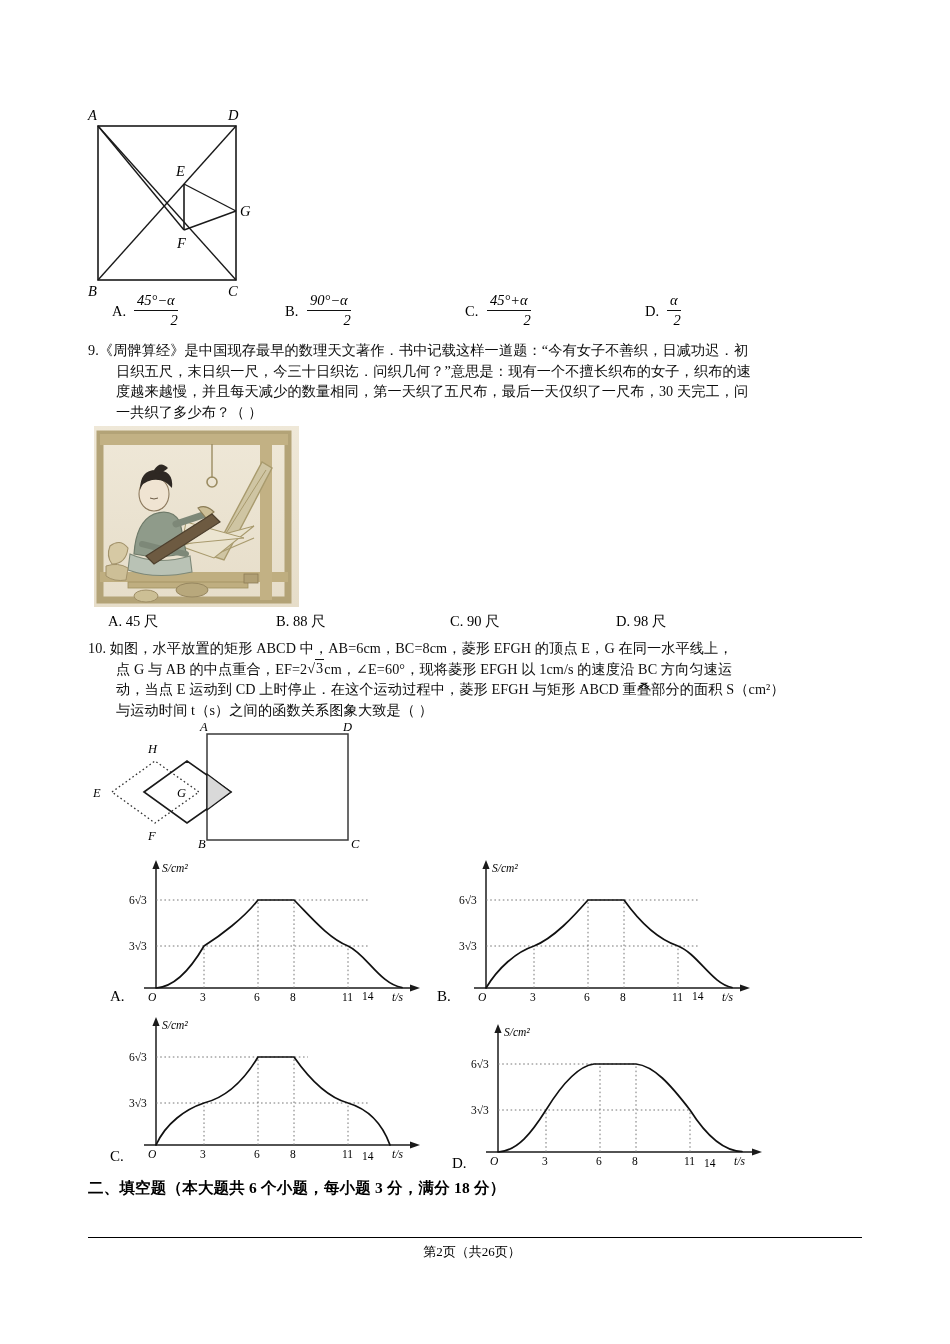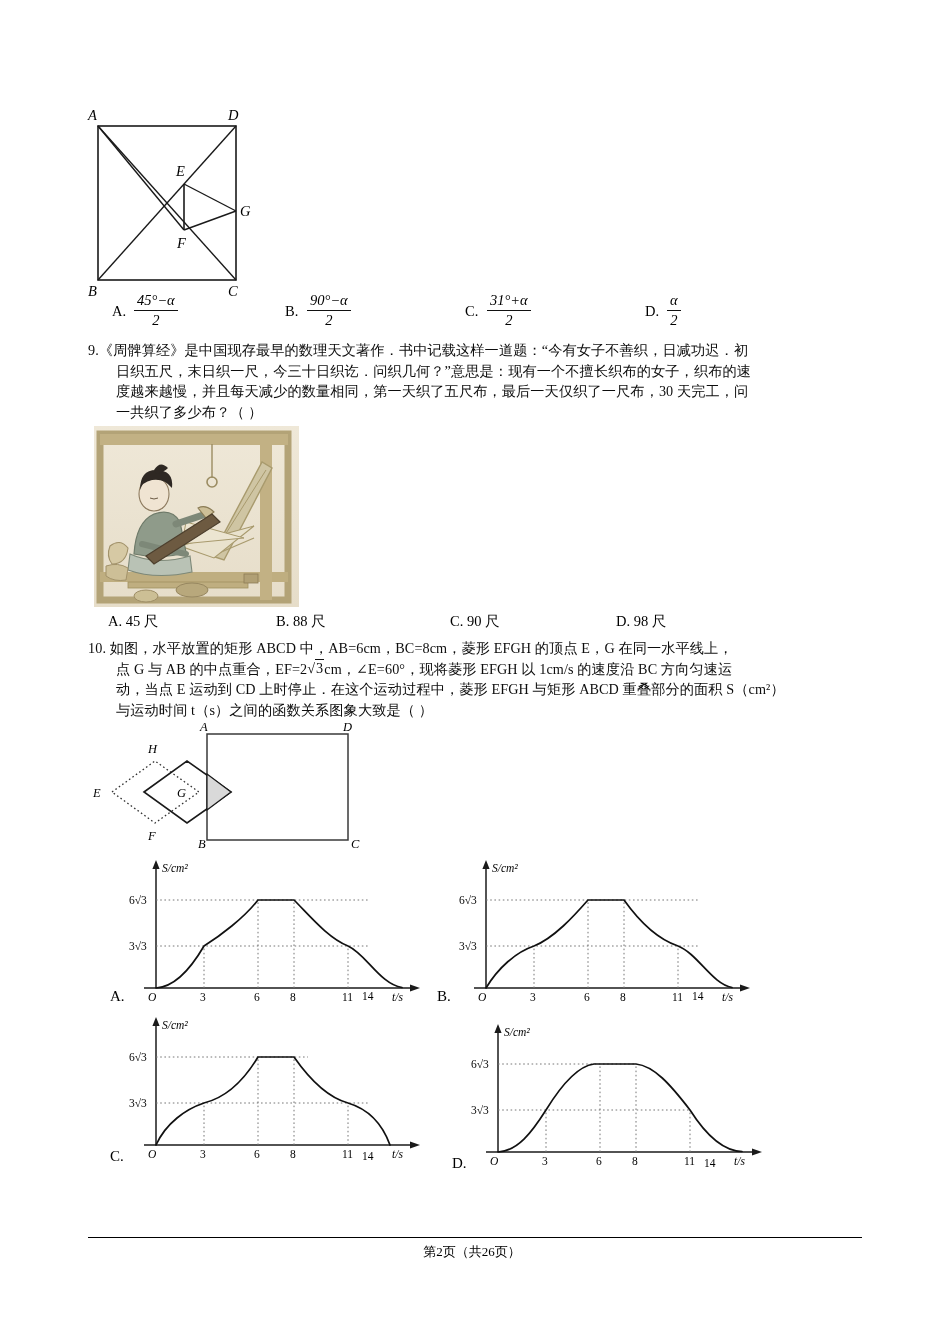--- a/index.html
+++ b/index.html
@@ -55,21 +55,21 @@
     position: absolute;
     left: 0;
     top: 11px;
     font-size: 14.5px;
   }
   .frac {
     position: absolute;
     left: 22px;
     top: 0;
     display: inline-block;
-    text-align: center;
+    text-align: right;
     font-style: italic;
   }
   .frac .num {
     display: block;
     padding: 0 3px 1px 3px;
     border-bottom: 1.1px solid #111;
     font-size: 14.5px;
     white-space: nowrap;
   }
   .frac .den {
@@ -211,21 +211,21 @@
     <div class="choice-frac" style="left:185px;">
       <span class="lbl">B.</span>
       <span class="frac">
         <span class="num">90°−α</span>
         <span class="den">2</span>
       </span>
     </div>
     <div class="choice-frac" style="left:365px;">
       <span class="lbl">C.</span>
       <span class="frac">
-        <span class="num">31°+α</span>
+        <span class="num">45°+α</span>
         <span class="den">2</span>
       </span>
     </div>
     <div class="choice-frac" style="left:545px;">
       <span class="lbl">D.</span>
       <span class="frac">
         <span class="num">α</span>
         <span class="den">2</span>
       </span>
     </div>
@@ -443,17 +443,18 @@
       <text x="1" y="92" font-size="11.5">3√3</text>
       <text x="72" y="143" font-size="11.5">3</text>
       <text x="126" y="143" font-size="11.5">6</text>
       <text x="162" y="143" font-size="11.5">8</text>
       <text x="214" y="143" font-size="11.5">11</text>
     </svg>
   </div>
   <div class="opt-letter" style="left:452px; top:1155px;">D.</div>
   <div style="position:absolute; left:704px; top:1157px; font-size:11.5px;">14</div>
 
+  <div id="section-header">二、填空题（本大题共 6 个小题，每小题 3 分，满分 18 分）</div>
 
   <div id="footer-rule"></div>
   <div id="footer-text">第2页（共26页）</div>
 
 </div>
 
 </body></html>

